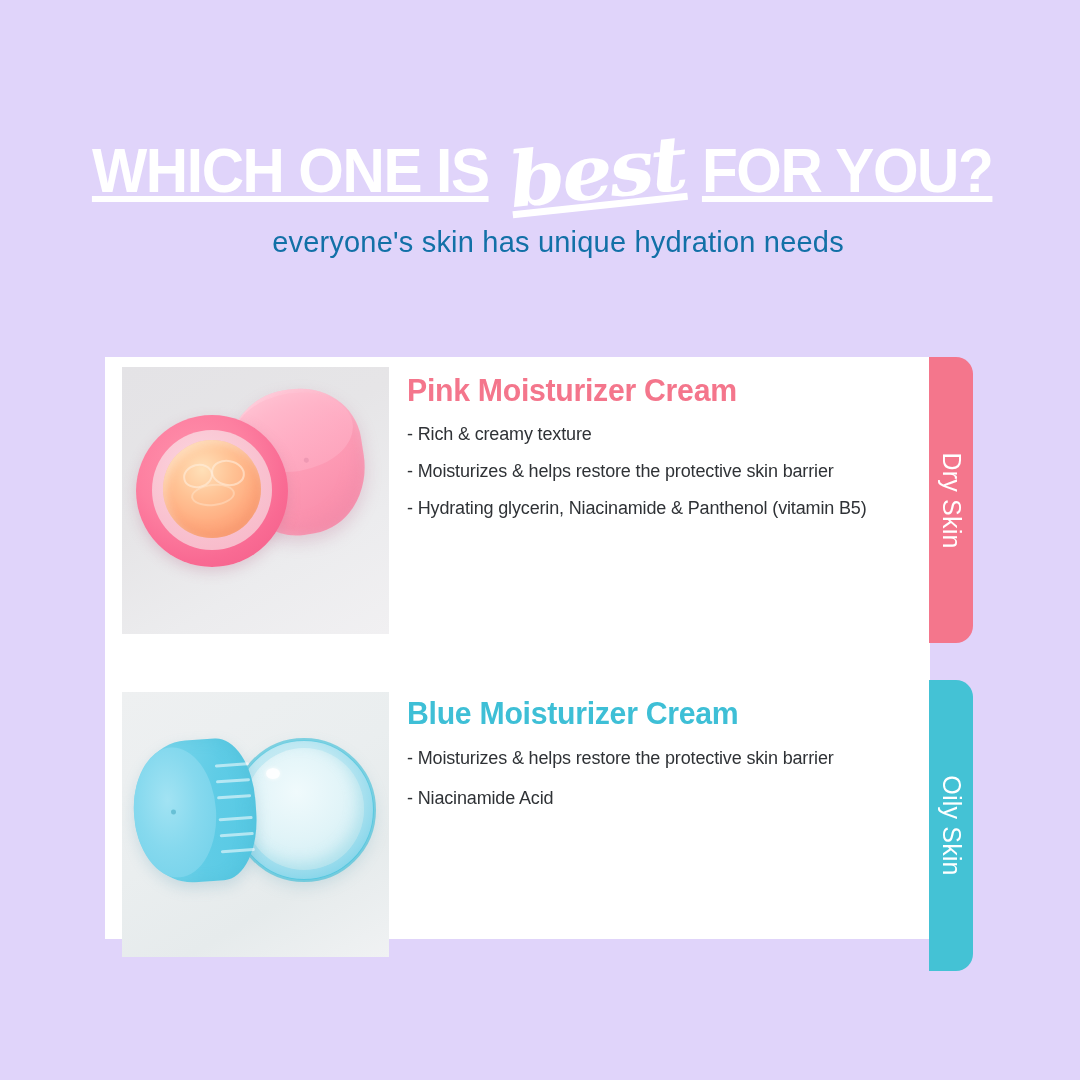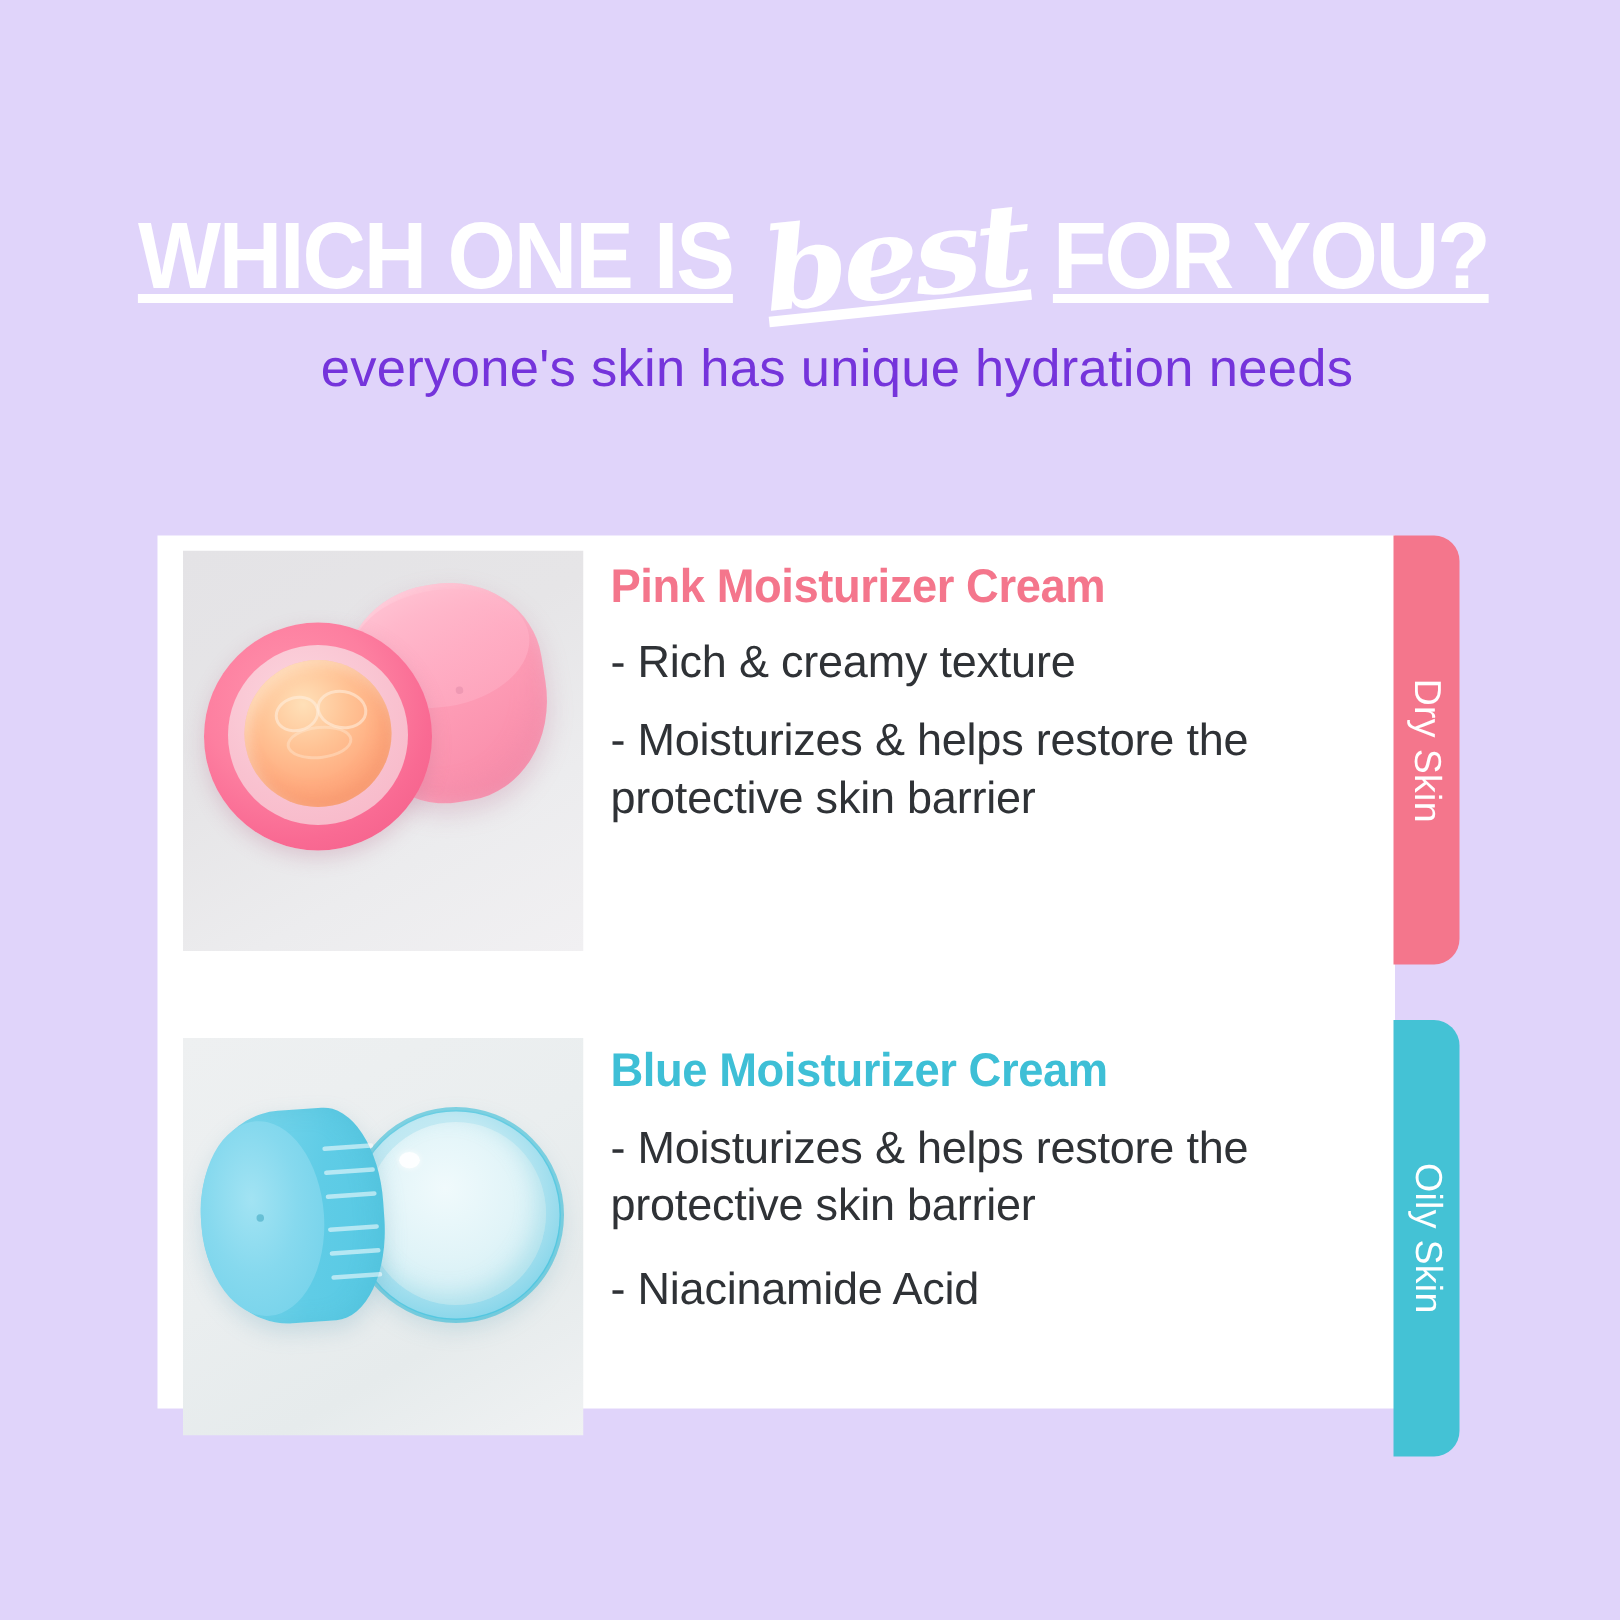--- a/index.html
+++ b/index.html
@@ -54,22 +54,22 @@
     margin: 0 6px 0 14px;
     position: relative;
     top: 6px;
     transform: rotate(-6deg) scaleX(1.05);
     transform-origin: center bottom;
     display: inline-block;
   }
 
   .subhead {
     margin-top: 22px;
-    color: #6d28d9;
-    font-size: 35px;
+    color: #0369a1;
+    font-size: 29px;
     font-weight: 400;
     letter-spacing: 0.2px;
     opacity: 0.93;
     padding-left: 36px;
   }
 
   
   .card {
     position: absolute;
     left: 105px;
@@ -108,21 +108,21 @@
     white-space: nowrap;
   }
 
   #card-1 .card-title { color: #f4768c; }
   #card-2 .card-title { color: #3ebfd6; }
 
   .bullets { margin-top: 16px; }
 
   .bullet {
     color: #2f3236;
-    font-size: 30px;
+    font-size: 18px;
     line-height: 1.28;
     margin-bottom: 14px;
     letter-spacing: -0.15px;
     max-width: 488px;
   }
   .bullet:last-child { margin-bottom: 0; }
 
   #card-2 .bullets { margin-top: 17px; }
   #card-2 .bullet { margin-bottom: 17px; }
 
@@ -329,20 +329,21 @@
         </div>
       </div>
     </div>
   </div>
 
   <div class="card-body">
     <div class="card-title">Pink Moisturizer Cream</div>
     <div class="bullets">
       <div class="bullet">- Rich &amp; creamy texture</div>
       <div class="bullet">- Moisturizes &amp; helps restore the protective skin barrier</div>
+      <div class="bullet">- Hydrating glycerin, Niacinamide &amp; Panthenol (vitamin B5)</div>
     </div>
   </div>
 </div>
 
 <div class="side-tab" id="tab-1">
   <span class="side-tab-label">Dry Skin</span>
 </div>
 
 <div class="card" id="card-2">
 

